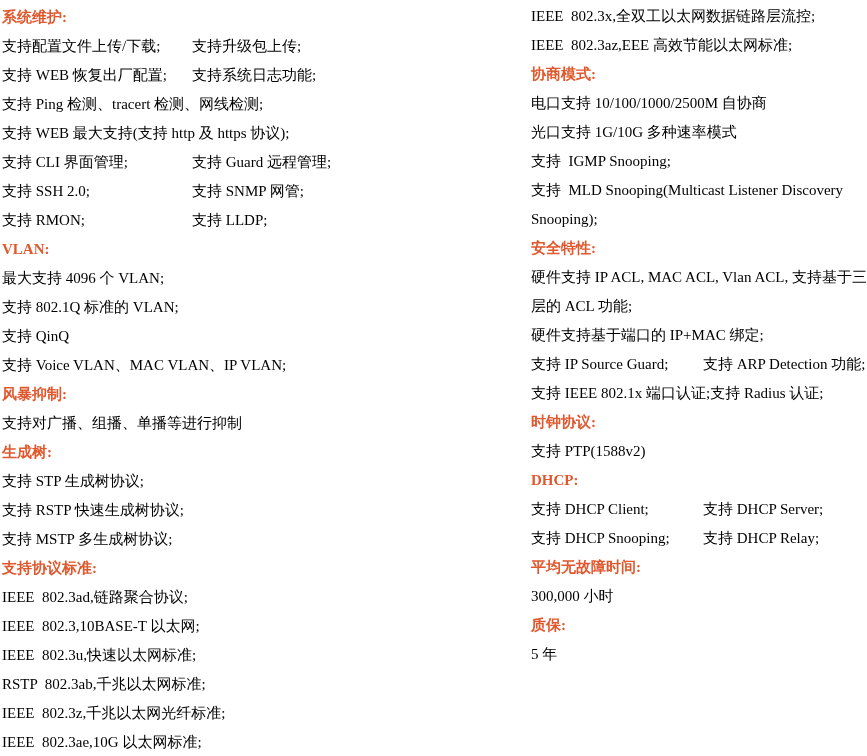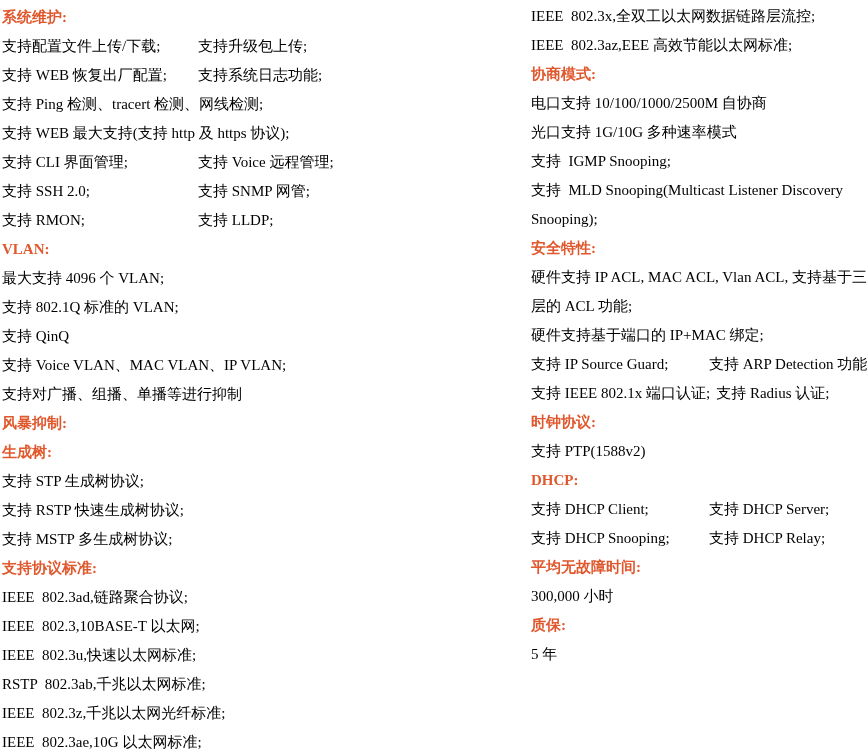--- a/index.html
+++ b/index.html
@@ -35,51 +35,50 @@
     height: 29px;
     line-height: 29px;
     white-space: pre;
   }
   .heading {
     color: #e0582d;
     font-weight: bold;
   }
   .pair {
     display: flex;
-    gap: 6px;
   }
   .col-left .cell-a { min-width: 190px; }
   .col-right .cell-a { min-width: 172px; }
   .squiggle {
     text-decoration-style: wavy;
     text-decoration-color: #ff0000;
     text-decoration-thickness: 1px;
     text-underline-offset: 3px;
   }
 </style>
 </head>
 <body>
 
 <div class="page">
   <div class="col col-left">
       <div class="line heading">系统维护:</div>
       <div class="line pair"><span class="cell-a">支持配置文件上传/下载;</span><span class="cell-b">支持升级包上传;</span></div>
       <div class="line pair"><span class="cell-a">支持 WEB 恢复出厂配置;</span><span class="cell-b">支持系统日志功能;</span></div>
       <div class="line body"><span>支持 Ping 检测、</span><span class="squiggle">tracert</span><span> 检测、网线检测;</span></div>
       <div class="line body"><span>支持 WEB 最大支持(支持 </span><span class="squiggle">http</span><span> 及 </span><span class="squiggle">https</span><span> 协议);</span></div>
-      <div class="line pair"><span class="cell-a">支持 CLI 界面管理;</span><span class="cell-b">支持 Voice 远程管理;</span></div>
+      <div class="line pair"><span class="cell-a">支持 CLI 界面管理;</span><span class="cell-b">支持 Guard 远程管理;</span></div>
       <div class="line pair"><span class="cell-a">支持 SSH 2.0;</span><span class="cell-b">支持 SNMP 网管;</span></div>
       <div class="line pair"><span class="cell-a">支持 RMON;</span><span class="cell-b">支持 LLDP;</span></div>
       <div class="line heading">VLAN:</div>
       <div class="line body">最大支持 4096 个 VLAN;</div>
       <div class="line body">支持 802.1Q 标准的 VLAN;</div>
       <div class="line body"><span>支持 </span><span class="squiggle">QinQ</span></div>
       <div class="line body">支持 Voice VLAN、MAC VLAN、IP VLAN;</div>
+      <div class="line heading">风暴抑制:</div>
       <div class="line body">支持对广播、组播、单播等进行抑制</div>
-      <div class="line heading">风暴抑制:</div>
       <div class="line heading">生成树:</div>
       <div class="line body">支持 STP 生成树协议;</div>
       <div class="line body">支持 RSTP 快速生成树协议;</div>
       <div class="line body">支持 MSTP 多生成树协议;</div>
       <div class="line heading">支持协议标准:</div>
       <div class="line body">IEEE  802.3ad,链路聚合协议;</div>
       <div class="line body">IEEE  802.3,10BASE-T 以太网;</div>
       <div class="line body">IEEE  802.3u,快速以太网标准;</div>
       <div class="line body">RSTP  802.3ab,千兆以太网标准;</div>
       <div class="line body">IEEE  802.3z,千兆以太网光纤标准;</div>

